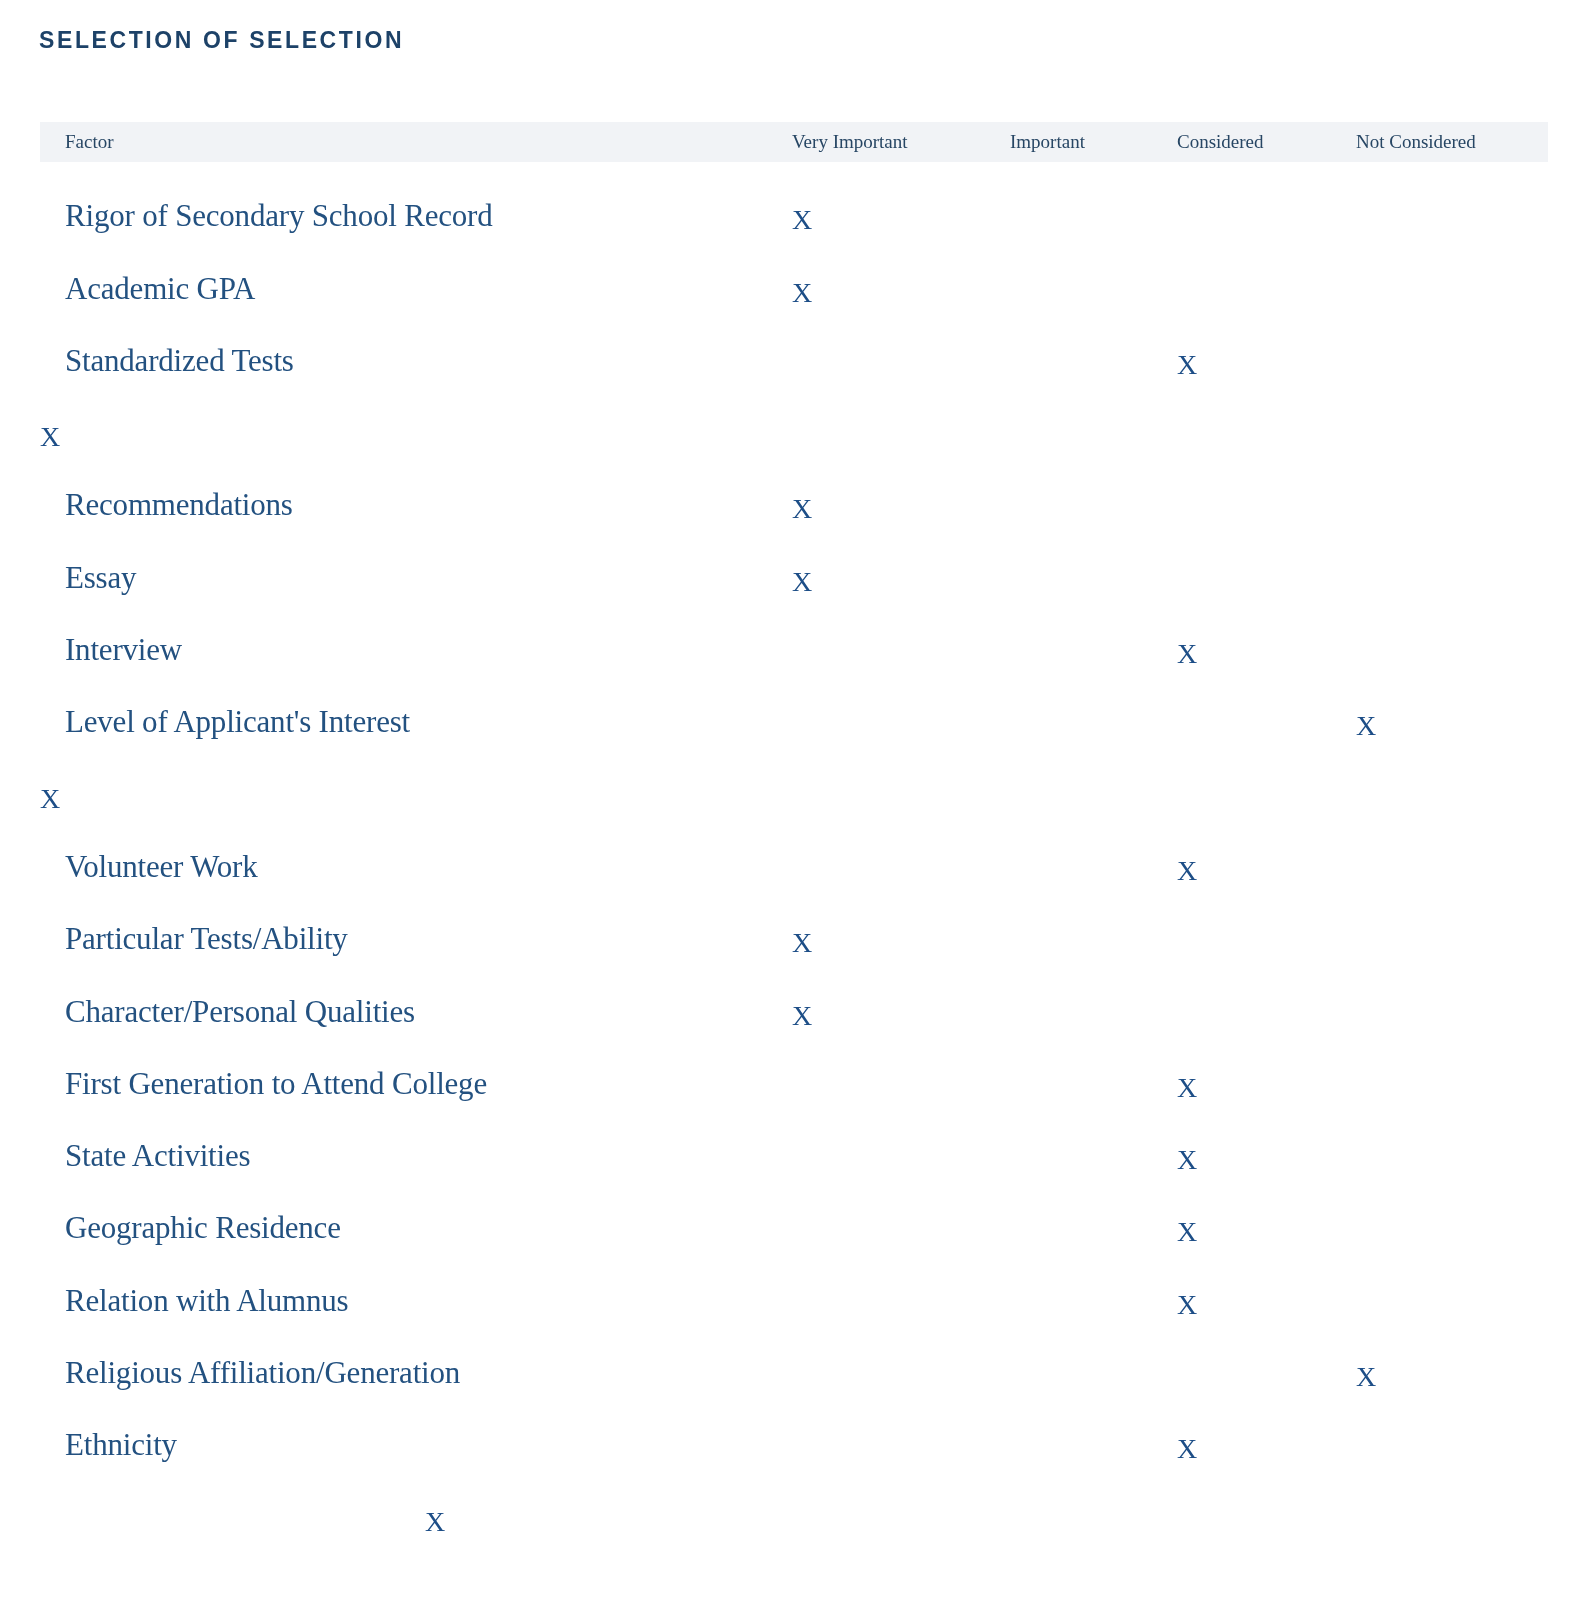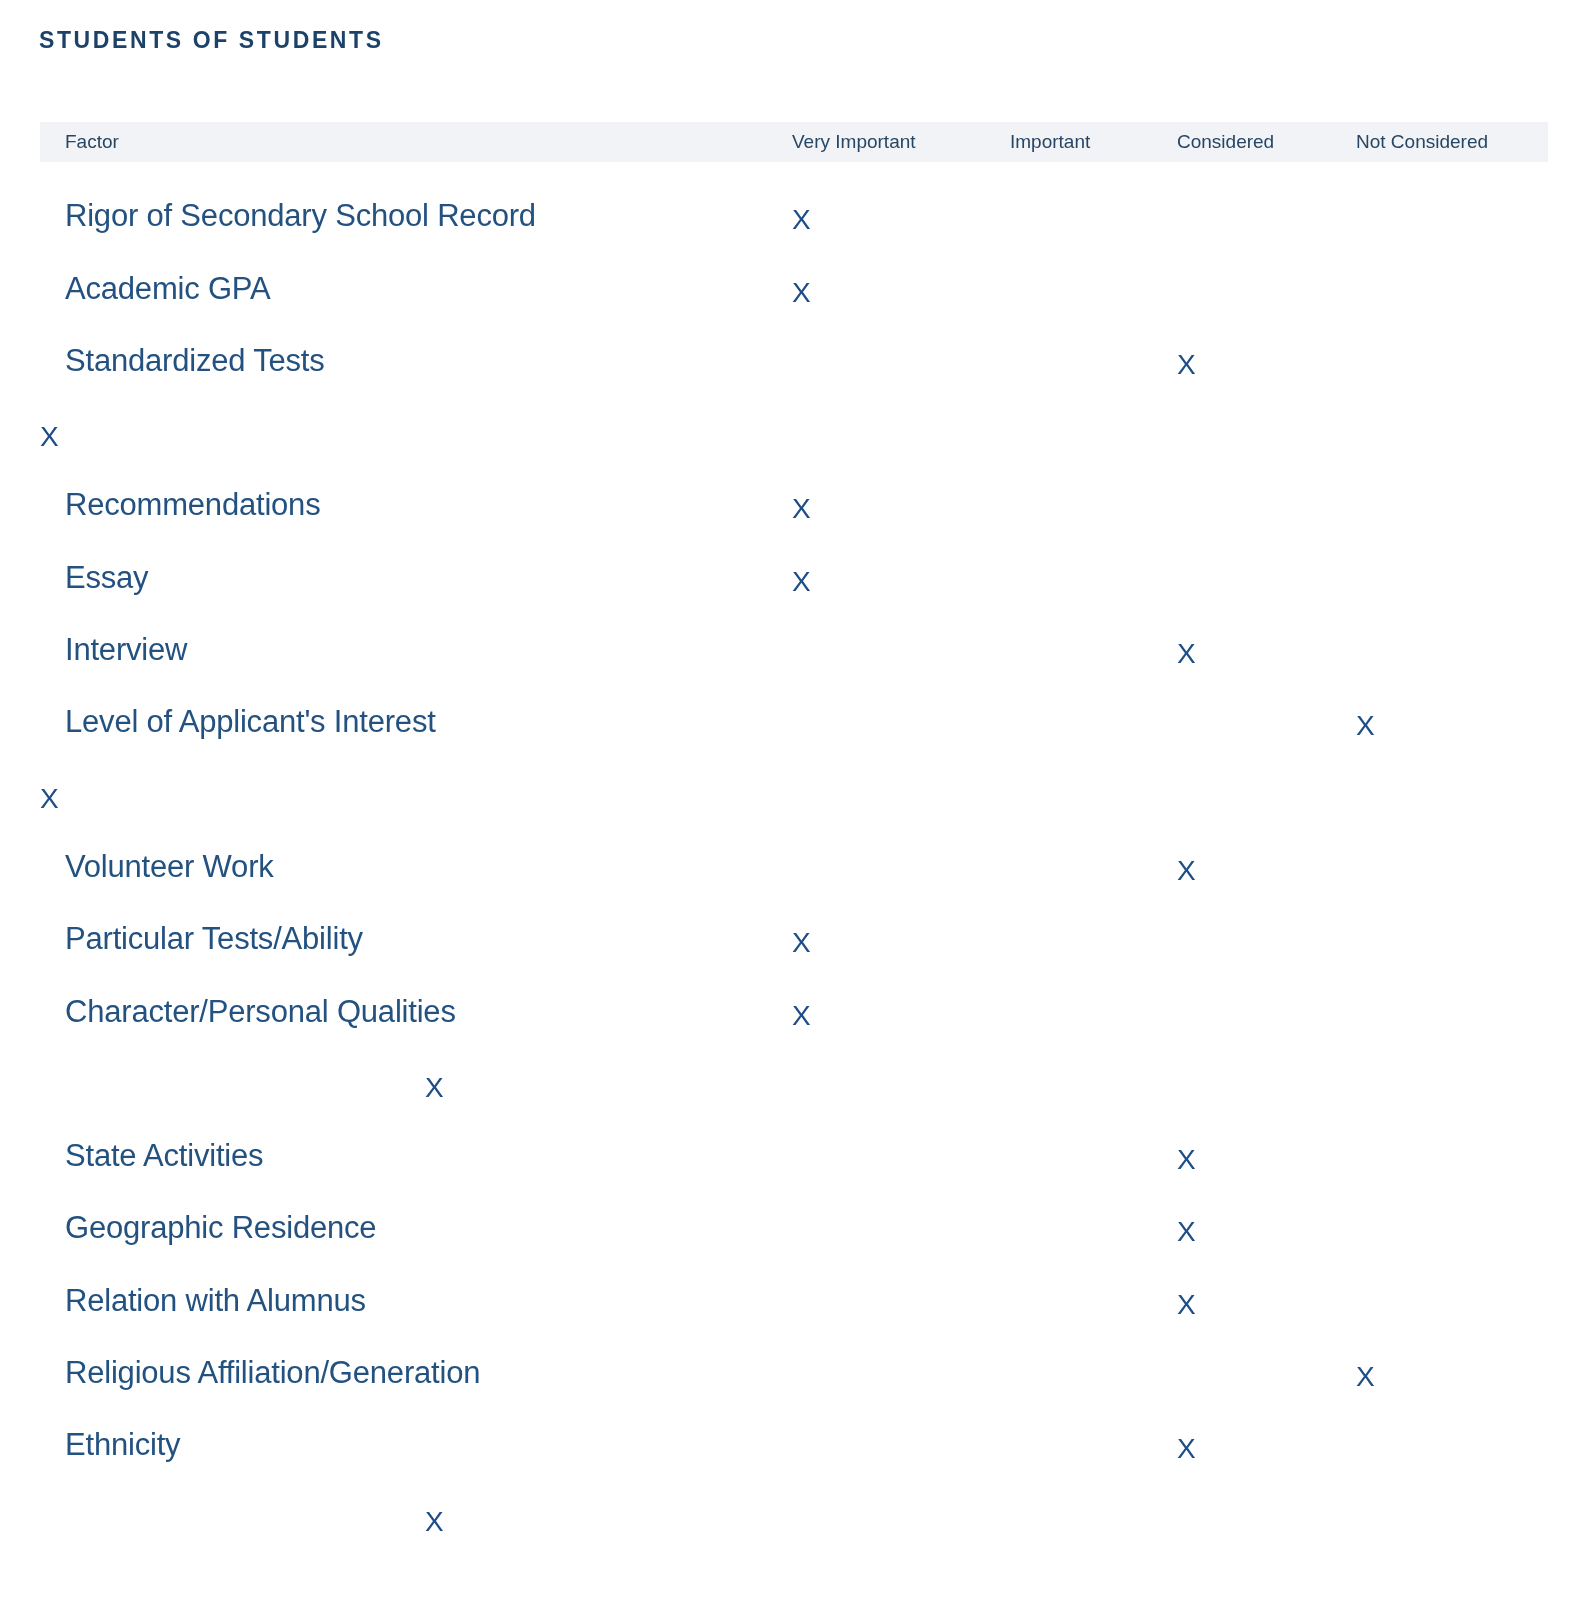--- a/index.html
+++ b/index.html
@@ -18,20 +18,21 @@
     font-size: 23px;
     font-weight: 700;
     letter-spacing: 2.6px;
     color: var(--title-color, #1d4268);
     margin: 0 0 0 -1px;
     line-height: 26px;
   }
   .table {
     margin-top: 69px;
     width: 1508px;
+    font-family: Liberation Serif, serif;
   }
   .thead {
     display: flex;
     align-items: center;
     height: 40px;
     background: var(--header-bg, #f1f3f6);
   }
   .th {
     font-size: 19px;
     font-weight: 400;
@@ -60,21 +61,21 @@
     font-size: 28px;
     font-weight: 400;
     color: var(--mark-color, #1d4e87);
     line-height: 1;
   }
 </style>
 </head>
 <body>
 
 <div class="page">
-  <h1 class="title">STUDENTS OF STUDENTS</h1>
+  <h1 class="title">SELECTION OF SELECTION</h1>
 
   <div class="table">
     <div class="thead">
       <div class="th col-factor">Factor</div>
       <div class="th col-vi">Very Important</div>
       <div class="th col-imp">Important</div>
       <div class="th col-con">Considered</div>
       <div class="th col-nc">Not Considered</div>
     </div>
     <div id="tbody">
@@ -166,20 +167,21 @@
 
   <div class="tr">
     <div class="td col-factor factor-label">Character/Personal Qualities</div>
     <div class="td col-vi  mark">X</div>
     <div class="td col-imp mark"></div>
     <div class="td col-con mark"></div>
     <div class="td col-nc  mark"></div>
   </div>
 
   <div class="tr">
+    <div class="td col-factor factor-label">First Generation to Attend College</div>
     <div class="td col-vi  mark"></div>
     <div class="td col-imp mark"></div>
     <div class="td col-con mark">X</div>
     <div class="td col-nc  mark"></div>
   </div>
 
   <div class="tr">
     <div class="td col-factor factor-label">State Activities</div>
     <div class="td col-vi  mark"></div>
     <div class="td col-imp mark"></div>

